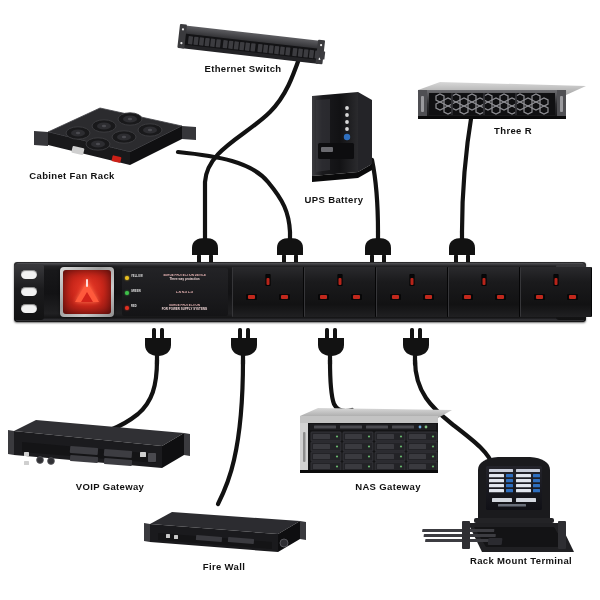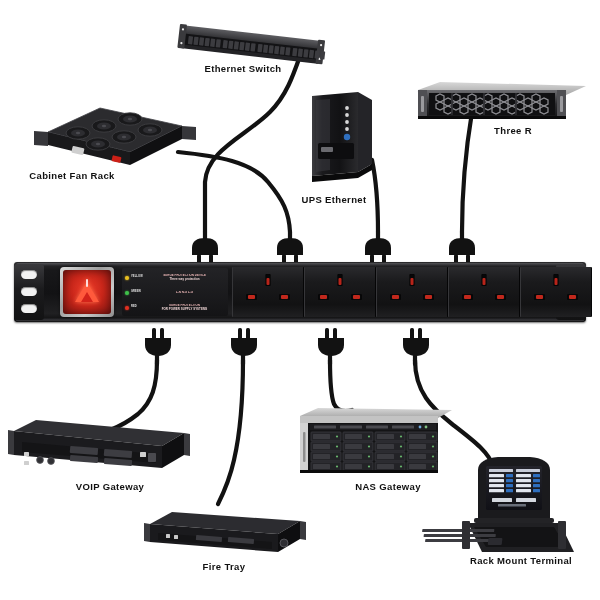--- a/index.html
+++ b/index.html
@@ -690,20 +690,20 @@
     <div class="socket" style="left:506px;">
       <div class="sk-earth"></div>
       <div class="sk-pin l"></div>
       <div class="sk-pin r"></div>
     </div>
 
   </div>
 
   <div class="devlabel" style="left:243px;top:63px;">Ethernet Switch</div>
   <div class="devlabel" style="left:72px;top:170px;">Cabinet Fan Rack</div>
-  <div class="devlabel" style="left:334px;top:194px;">UPS Ethernet</div>
+  <div class="devlabel" style="left:334px;top:194px;">UPS Battery</div>
   <div class="devlabel" style="left:513px;top:125px;">Three R</div>
   <div class="devlabel" style="left:110px;top:481px;">VOIP Gateway</div>
-  <div class="devlabel" style="left:224px;top:561px;">Fire Tray</div>
+  <div class="devlabel" style="left:224px;top:561px;">Fire Wall</div>
   <div class="devlabel" style="left:388px;top:481px;">NAS Gateway</div>
   <div class="devlabel" style="left:521px;top:555px;">Rack Mount Terminal</div>
 
 </div>
 
 </body></html>

